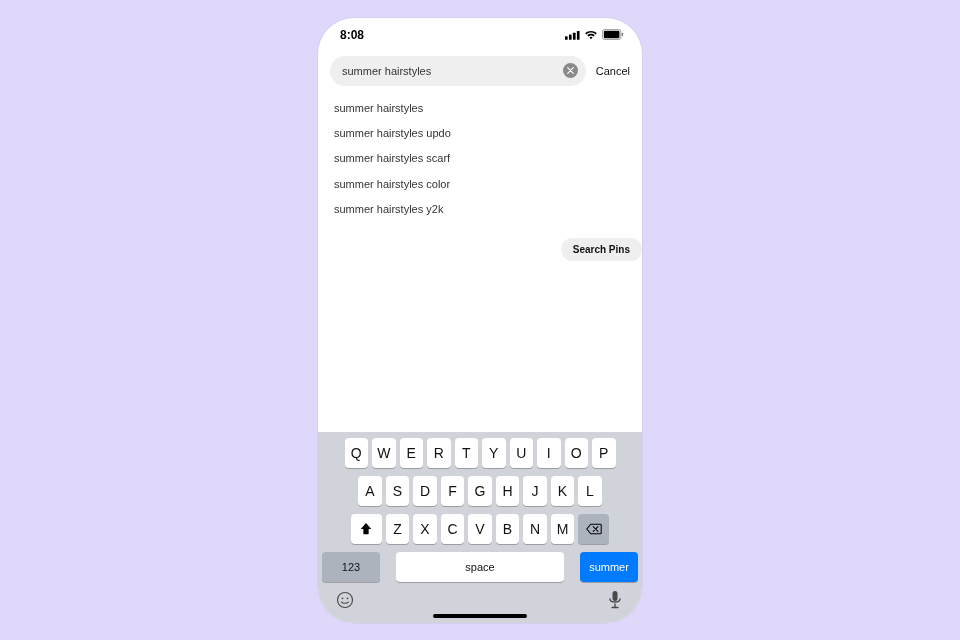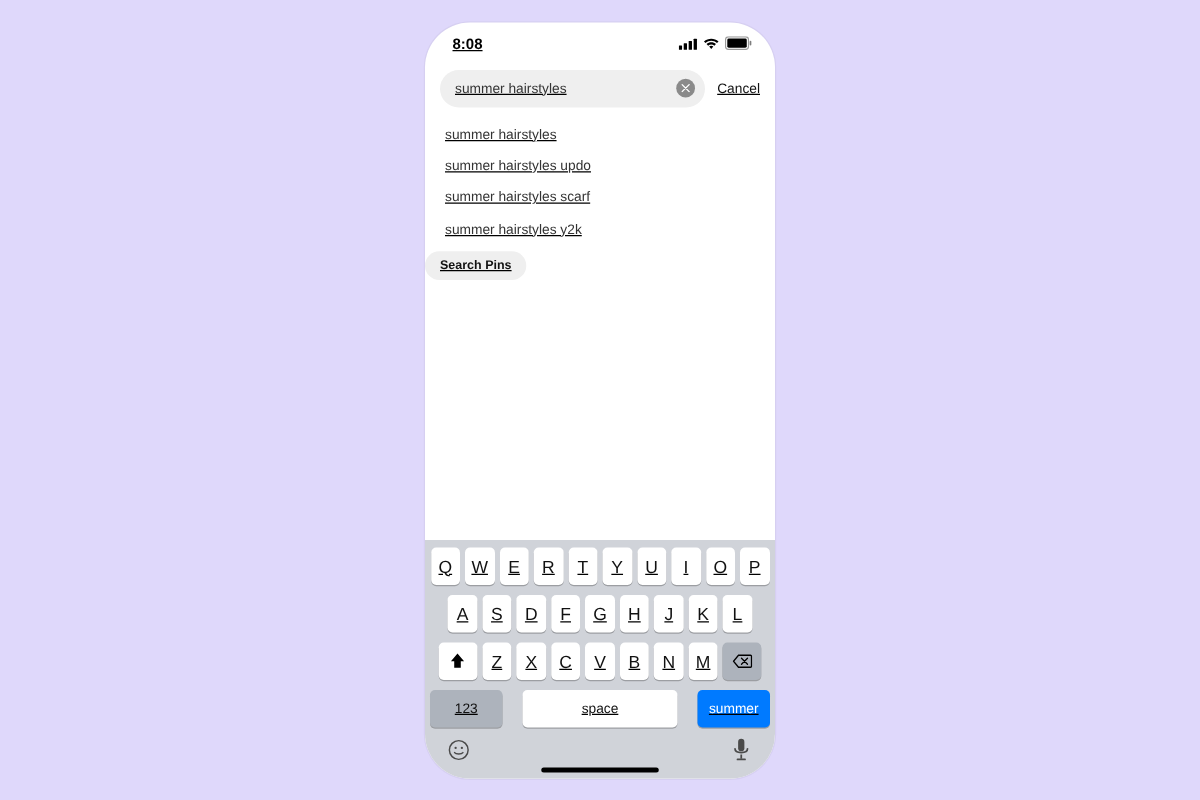--- a/index.html
+++ b/index.html
@@ -7,30 +7,29 @@
     width: 960px;
     height: 640px;
     background: #dfd8fb;
     font-family: -apple-system, BlinkMacSystemFont, "Helvetica Neue", Arial, sans-serif;
     display: flex;
     align-items: center;
     justify-content: center;
     overflow: hidden;
   }
   .phone {
-    width: 280px;
+    width: 324px;
     height: 605px;
     background: #fff;
     border-radius: 36px;
     box-shadow: 0 0 0 1px rgba(0,0,0,0.04);
     display: flex;
     flex-direction: column;
     overflow: hidden;
     position: relative;
-    text-decoration: underline;
   }
   .status-bar {
     height: 34px;
     display: flex;
     align-items: center;
     justify-content: space-between;
     padding: 0 18px 0 22px;
     font-size: 12px;
     font-weight: 600;
   }
@@ -78,22 +77,22 @@
   }
   .suggest-item {
     padding: 5px 16px;
     font-size: 11px;
     color: #333;
     cursor: pointer;
     line-height: 1.4;
   }
   .search-pins-wrap {
     display: flex;
-    justify-content: flex-start;
-    margin-top: 4px;
+    justify-content: flex-end;
+    margin-top: 16px;
   }
   .search-pins-btn {
     background: #efefef;
     border-radius: 13px;
     padding: 6px 12px;
     font-size: 10px;
     font-weight: 600;
     color: #111;
     cursor: pointer;
   }
@@ -197,20 +196,21 @@
           </svg>
       </span>
     </div>
     <span class="cancel-btn">Cancel</span>
   </div>
 
   <div class="suggestions">
     <div class="suggest-item">summer hairstyles</div>
     <div class="suggest-item">summer hairstyles updo</div>
     <div class="suggest-item">summer hairstyles scarf</div>
+    <div class="suggest-item">summer hairstyles color</div>
     <div class="suggest-item">summer hairstyles y2k</div>
     <div class="search-pins-wrap">
       <span class="search-pins-btn">Search Pins</span>
     </div>
   </div>
 
   <div class="keyboard">
     <div class="kb-row">
       <div class="key letter">Q</div>
       <div class="key letter">W</div>

